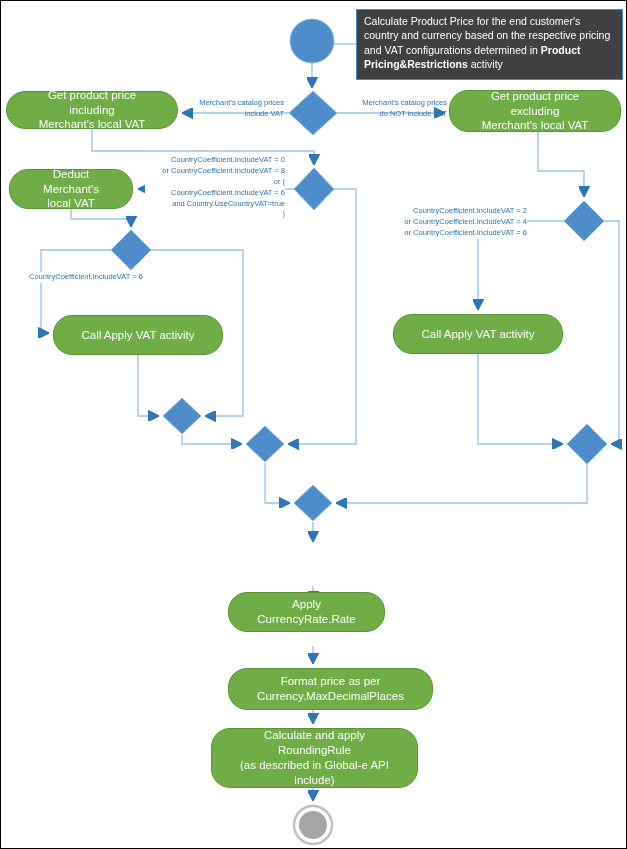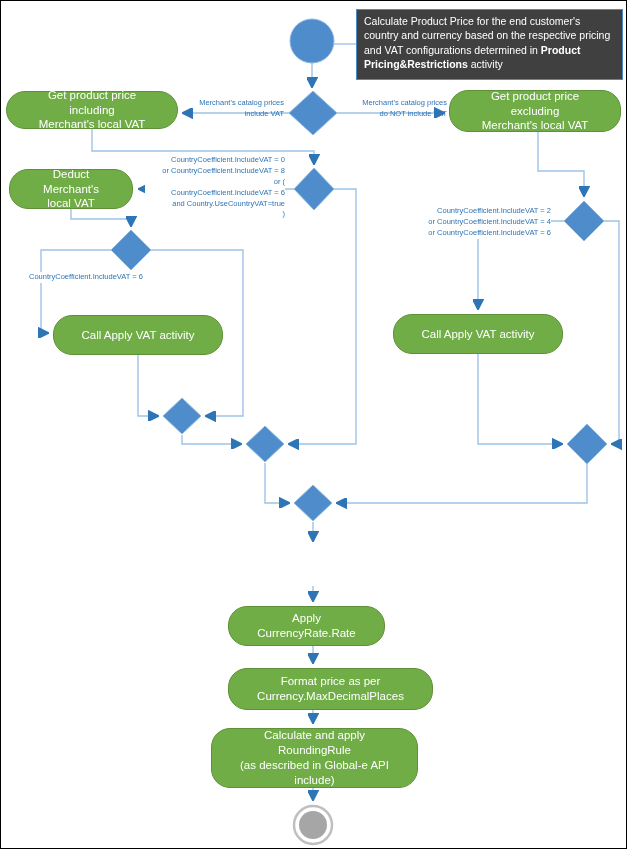--- a/index.html
+++ b/index.html
@@ -85,35 +85,35 @@
   </div>
 
   <div class="node" style="left:5px;top:90px;width:172px;height:38px">Get product price including
 Merchant's local VAT</div>
   <div class="node" style="left:448px;top:89px;width:172px;height:42px">Get product price excluding
 Merchant's local VAT</div>
   <div class="node" style="left:8px;top:168px;width:124px;height:40px">Deduct Merchant's
 local VAT</div>
   <div class="node" style="left:52px;top:314px;width:170px;height:40px">Call Apply VAT activity</div>
   <div class="node" style="left:392px;top:313px;width:170px;height:40px">Call Apply VAT activity</div>
-  <div class="node" style="left:227px;top:605px;width:157px;height:40px">Apply CurrencyRate.Rate</div>
+  <div class="node" style="left:227px;top:591px;width:157px;height:40px">Apply CurrencyRate.Rate</div>
   <div class="node" style="left:227px;top:667px;width:205px;height:42px">Format price as per
 Currency.MaxDecimalPlaces</div>
   <div class="node" style="left:210px;top:727px;width:207px;height:60px">Calculate and apply RoundingRule
 (as described in Global-e API
 include)</div>
 
   <div class="lbl" style="left:183px;top:97px;width:100px">Merchant's catalog prices
 include VAT</div>
   <div class="lbl" style="left:338px;top:97px;width:108px">Merchant's catalog prices
 do NOT include VAT</div>
   <div class="lbl masked" style="left:144px;top:154px;width:140px">CountryCoefficient.IncludeVAT = 0
 or CountryCoefficient.IncludeVAT = 8
 or (
 CountryCoefficient.IncludeVAT = 6
 and Country.UseCountryVAT=true
 )</div>
   <div class="lbl masked left" style="left:28px;top:271px;width:134px">CountryCoefficient.IncludeVAT = 6</div>
-  <div class="lbl masked" style="left:408px;top:205px;width:142px">CountryCoefficient.IncludeVAT = 2
+  <div class="lbl masked" style="left:384px;top:205px;width:142px">CountryCoefficient.IncludeVAT = 2
 or CountryCoefficient.IncludeVAT = 4
 or CountryCoefficient.IncludeVAT = 6</div>
 
 </div>
 
 </body></html>

